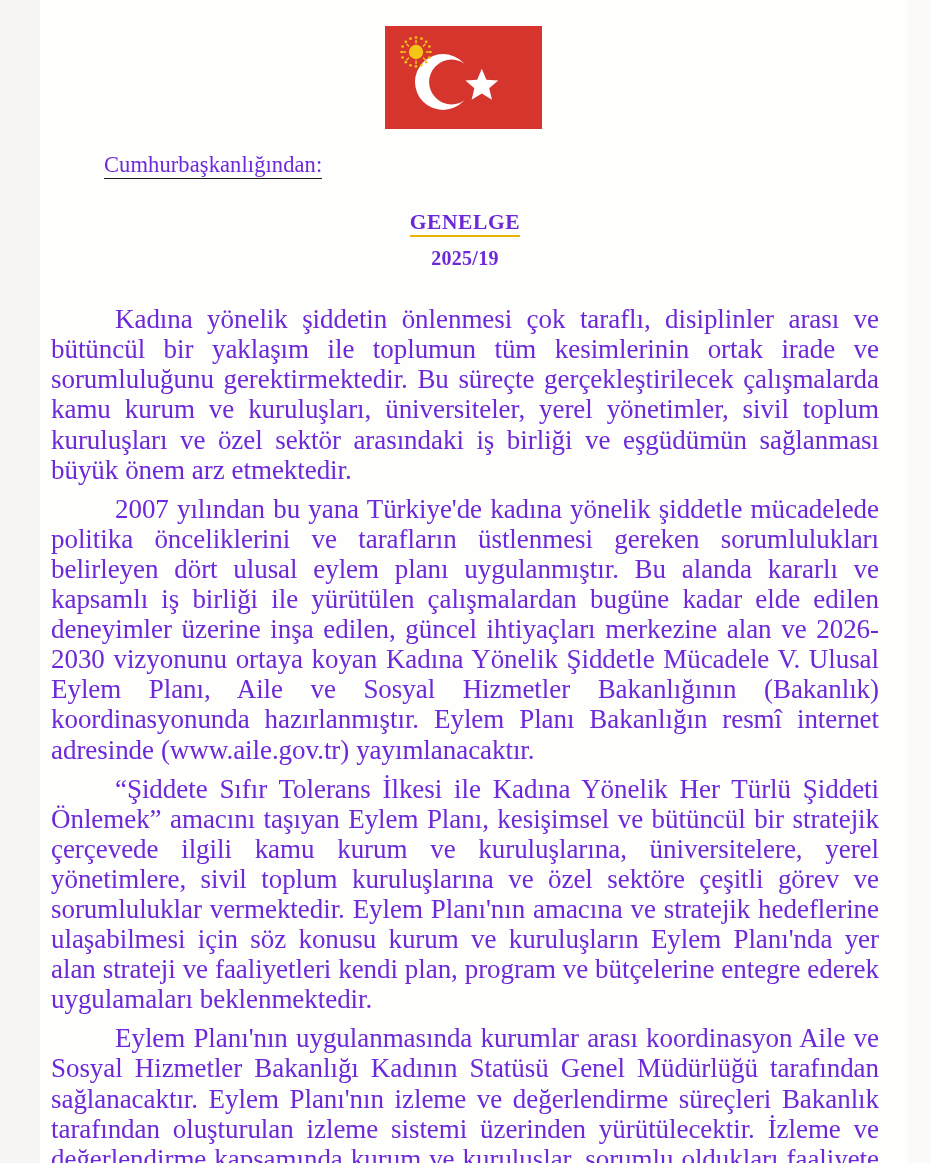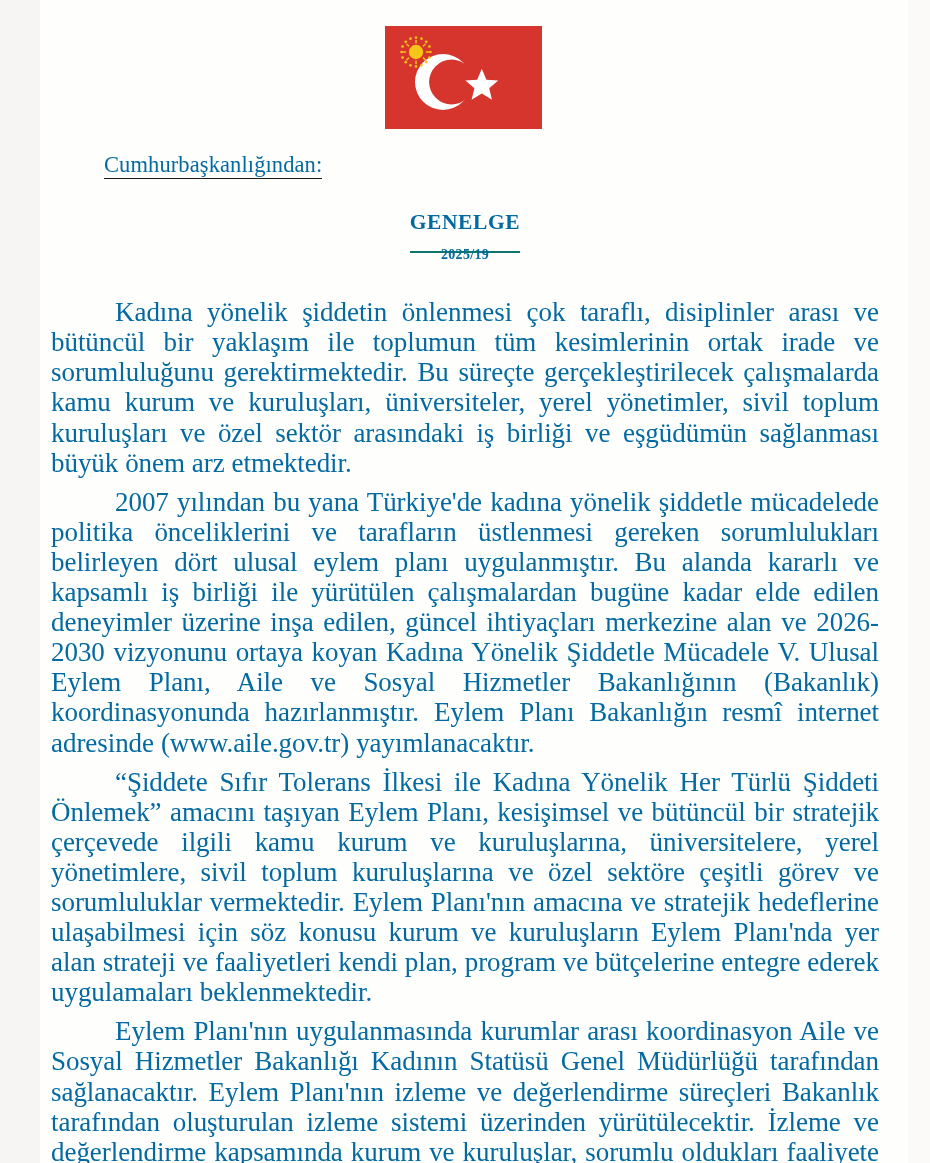--- a/index.html
+++ b/index.html
@@ -10,21 +10,21 @@
   }
 
   #page {
     position: relative;
     width: 930px;
     height: 1163px;
     margin: 0 auto;
     background: #fdfdfb;
     overflow: hidden;
     font-family: "Liberation Serif", "DejaVu Serif", serif;
-    color: #0369a1;
+    color: #6d28d9;
   }
 
   
   .scan-edge-left {
     position: absolute;
     top: 0; left: 0;
     width: 40px; height: 1163px;
     background: #f6f5f3;
   }
   .scan-edge-right {
@@ -95,28 +95,28 @@
 
   .doc-heading {
     margin: 0;
     padding-top: 22px;
     text-align: center;
     font-size: 21.5px;
     font-weight: bold;
     letter-spacing: 0.6px;
   }
   .doc-heading span {
-    border-bottom: 2px solid #0f766e;
-    padding-bottom: 17px;
+    border-bottom: 2px solid #eab308;
+    padding-bottom: 1px;
   }
   .doc-number {
     margin: 0;
     padding-top: 12px;
     text-align: center;
-    font-size: 14px;
+    font-size: 20px;
     font-weight: bold;
     letter-spacing: 0.3px;
   }
 
   
   .body-text {
     padding-top: 25px;
   }
   .body-text p {
     margin: 9px;

